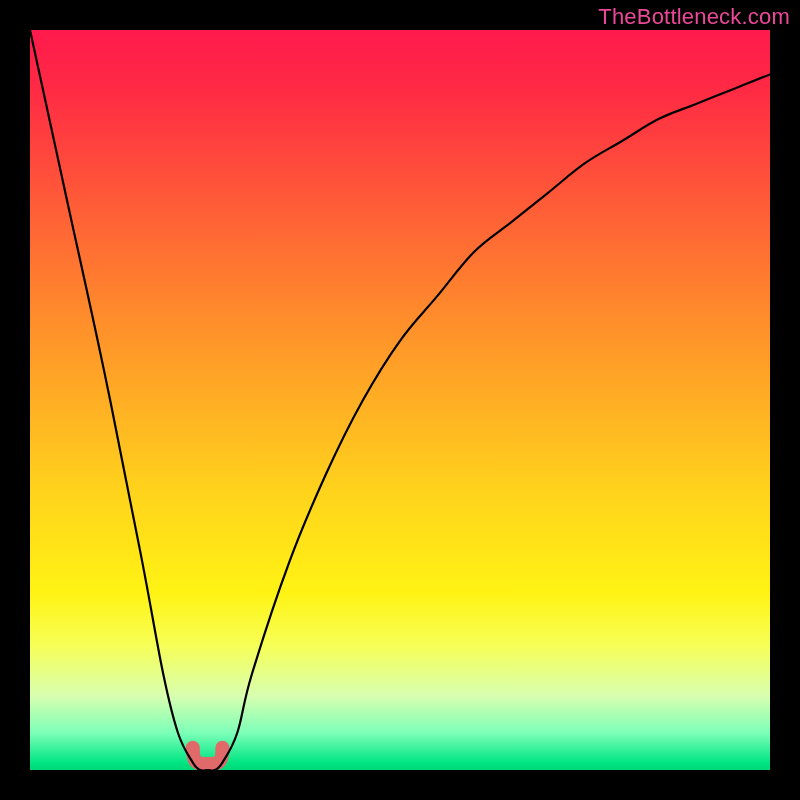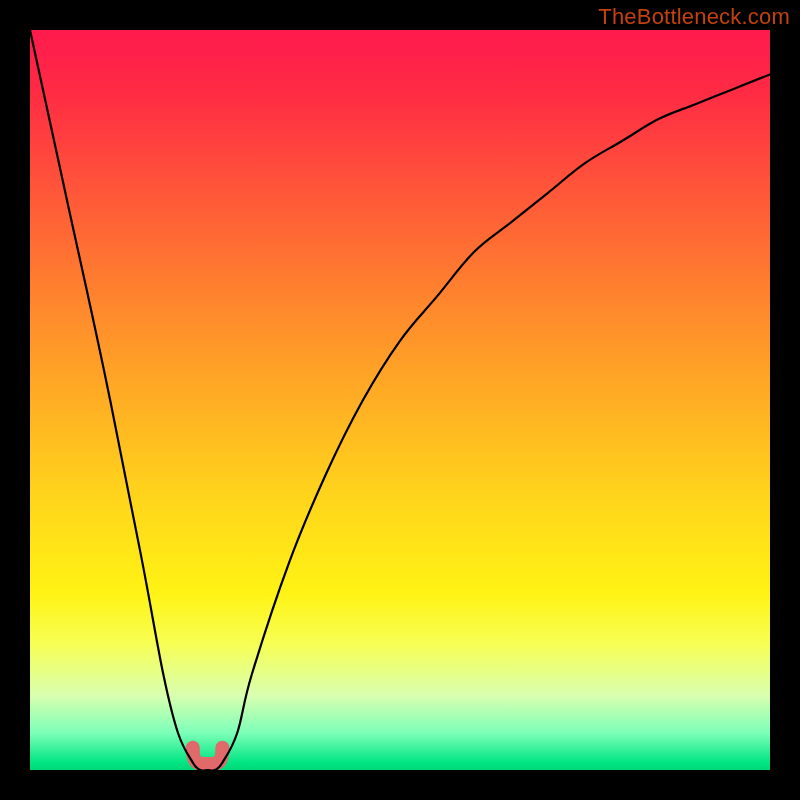--- a/index.html
+++ b/index.html
@@ -9,21 +9,21 @@
     width: 800px;
     height: 800px;
     background: #000;
   }
   .watermark {
     position: absolute;
     top: 4px;
     right: 10px;
     font-family: Arial, Helvetica, sans-serif;
     font-size: 22px;
-    color: #c2410c;
+    color: #ec4899;
     letter-spacing: 0.2px;
     z-index: 5;
   }
   .plot {
     position: absolute;
     left: 30px;
     top: 30px;
     width: 740px;
     height: 740px;
     overflow: hidden;

